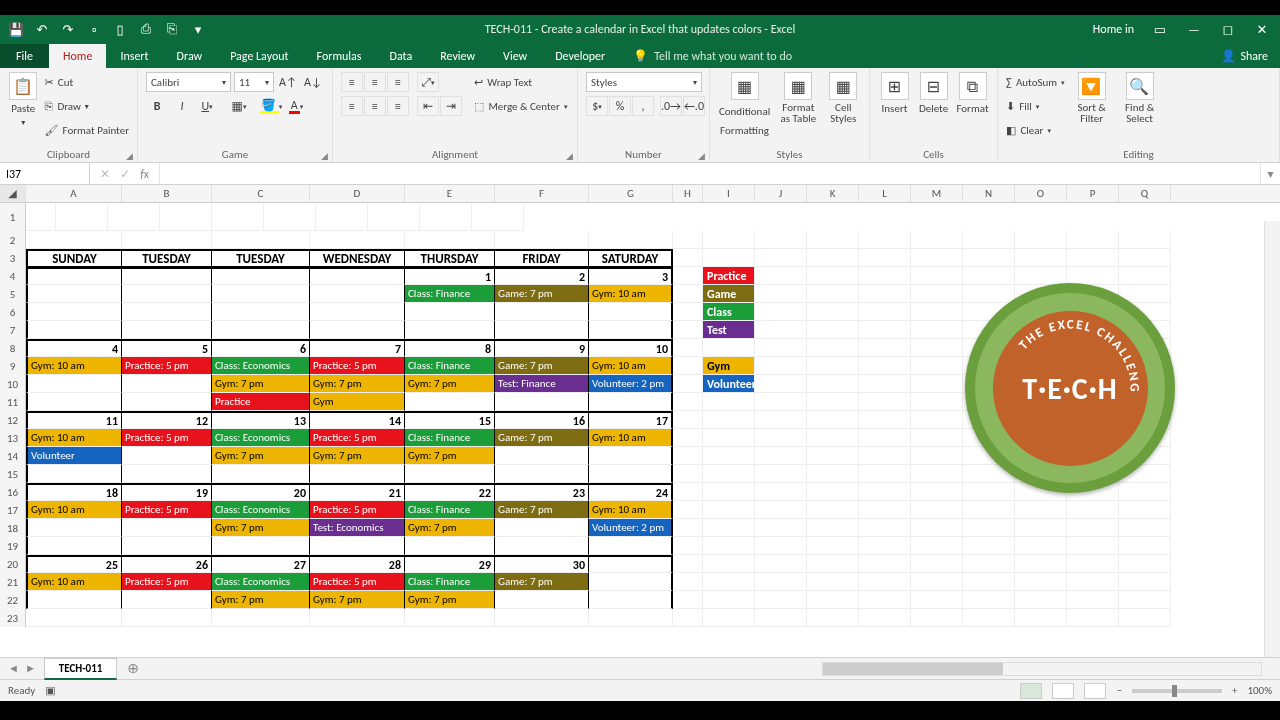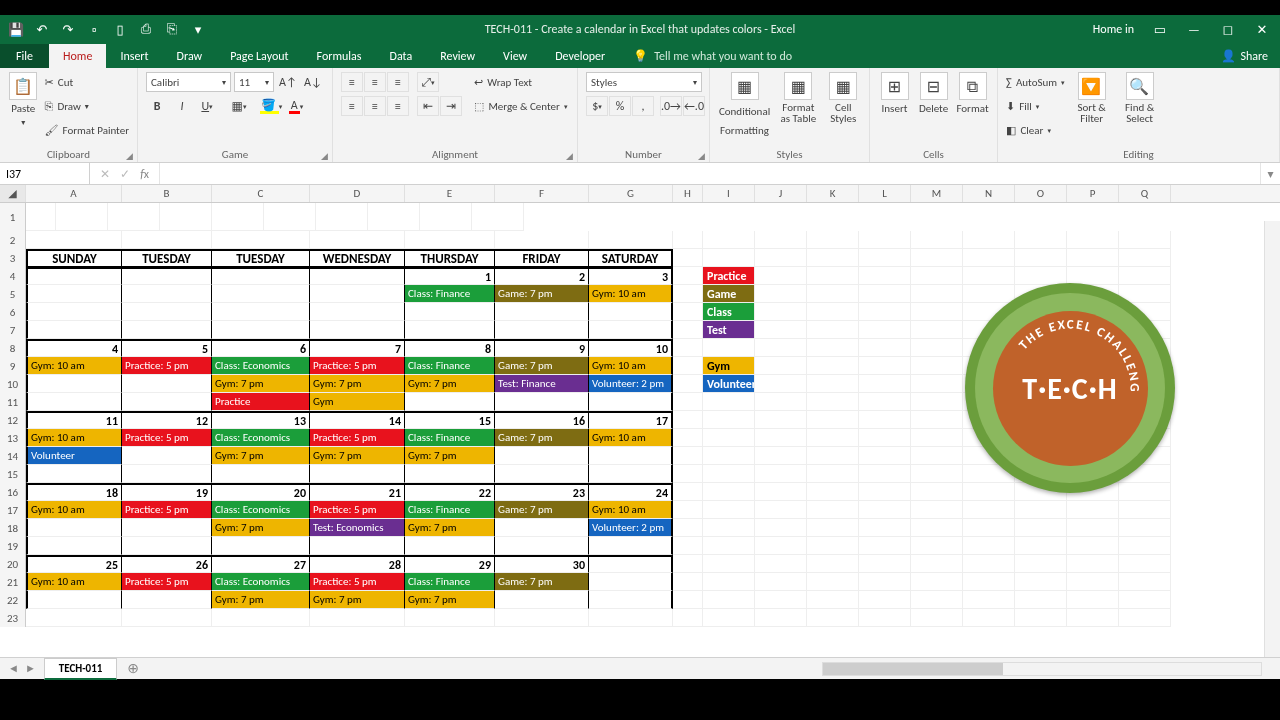--- a/index.html
+++ b/index.html
@@ -955,15 +955,30 @@
         <span>◄</span>
         <span>►</span>
       </div>
     <div class="tabst">TECH-011</div>
     <div class="new">⊕</div>
     <div class="hscroll">
         <div class="thumb"></div>
       </div>
   </div>
 
+  <div class="status">
+    <span>Ready</span>
+    <span style="margin-left:10px">▣</span>
+    <div class="right">
+      <div class="viewbtn" style="background:#d8e8d8"></div>
+      <div class="viewbtn"></div>
+      <div class="viewbtn"></div>
+      <span>−</span>
+      <div class="zoom-slider">
+          <div class="th"></div>
+        </div>
+      <span>+</span>
+      <span>100%</span>
+    </div>
+  </div>
 
 </div>
 <div class="letterbox-bottom"></div>
 
 </body></html>

